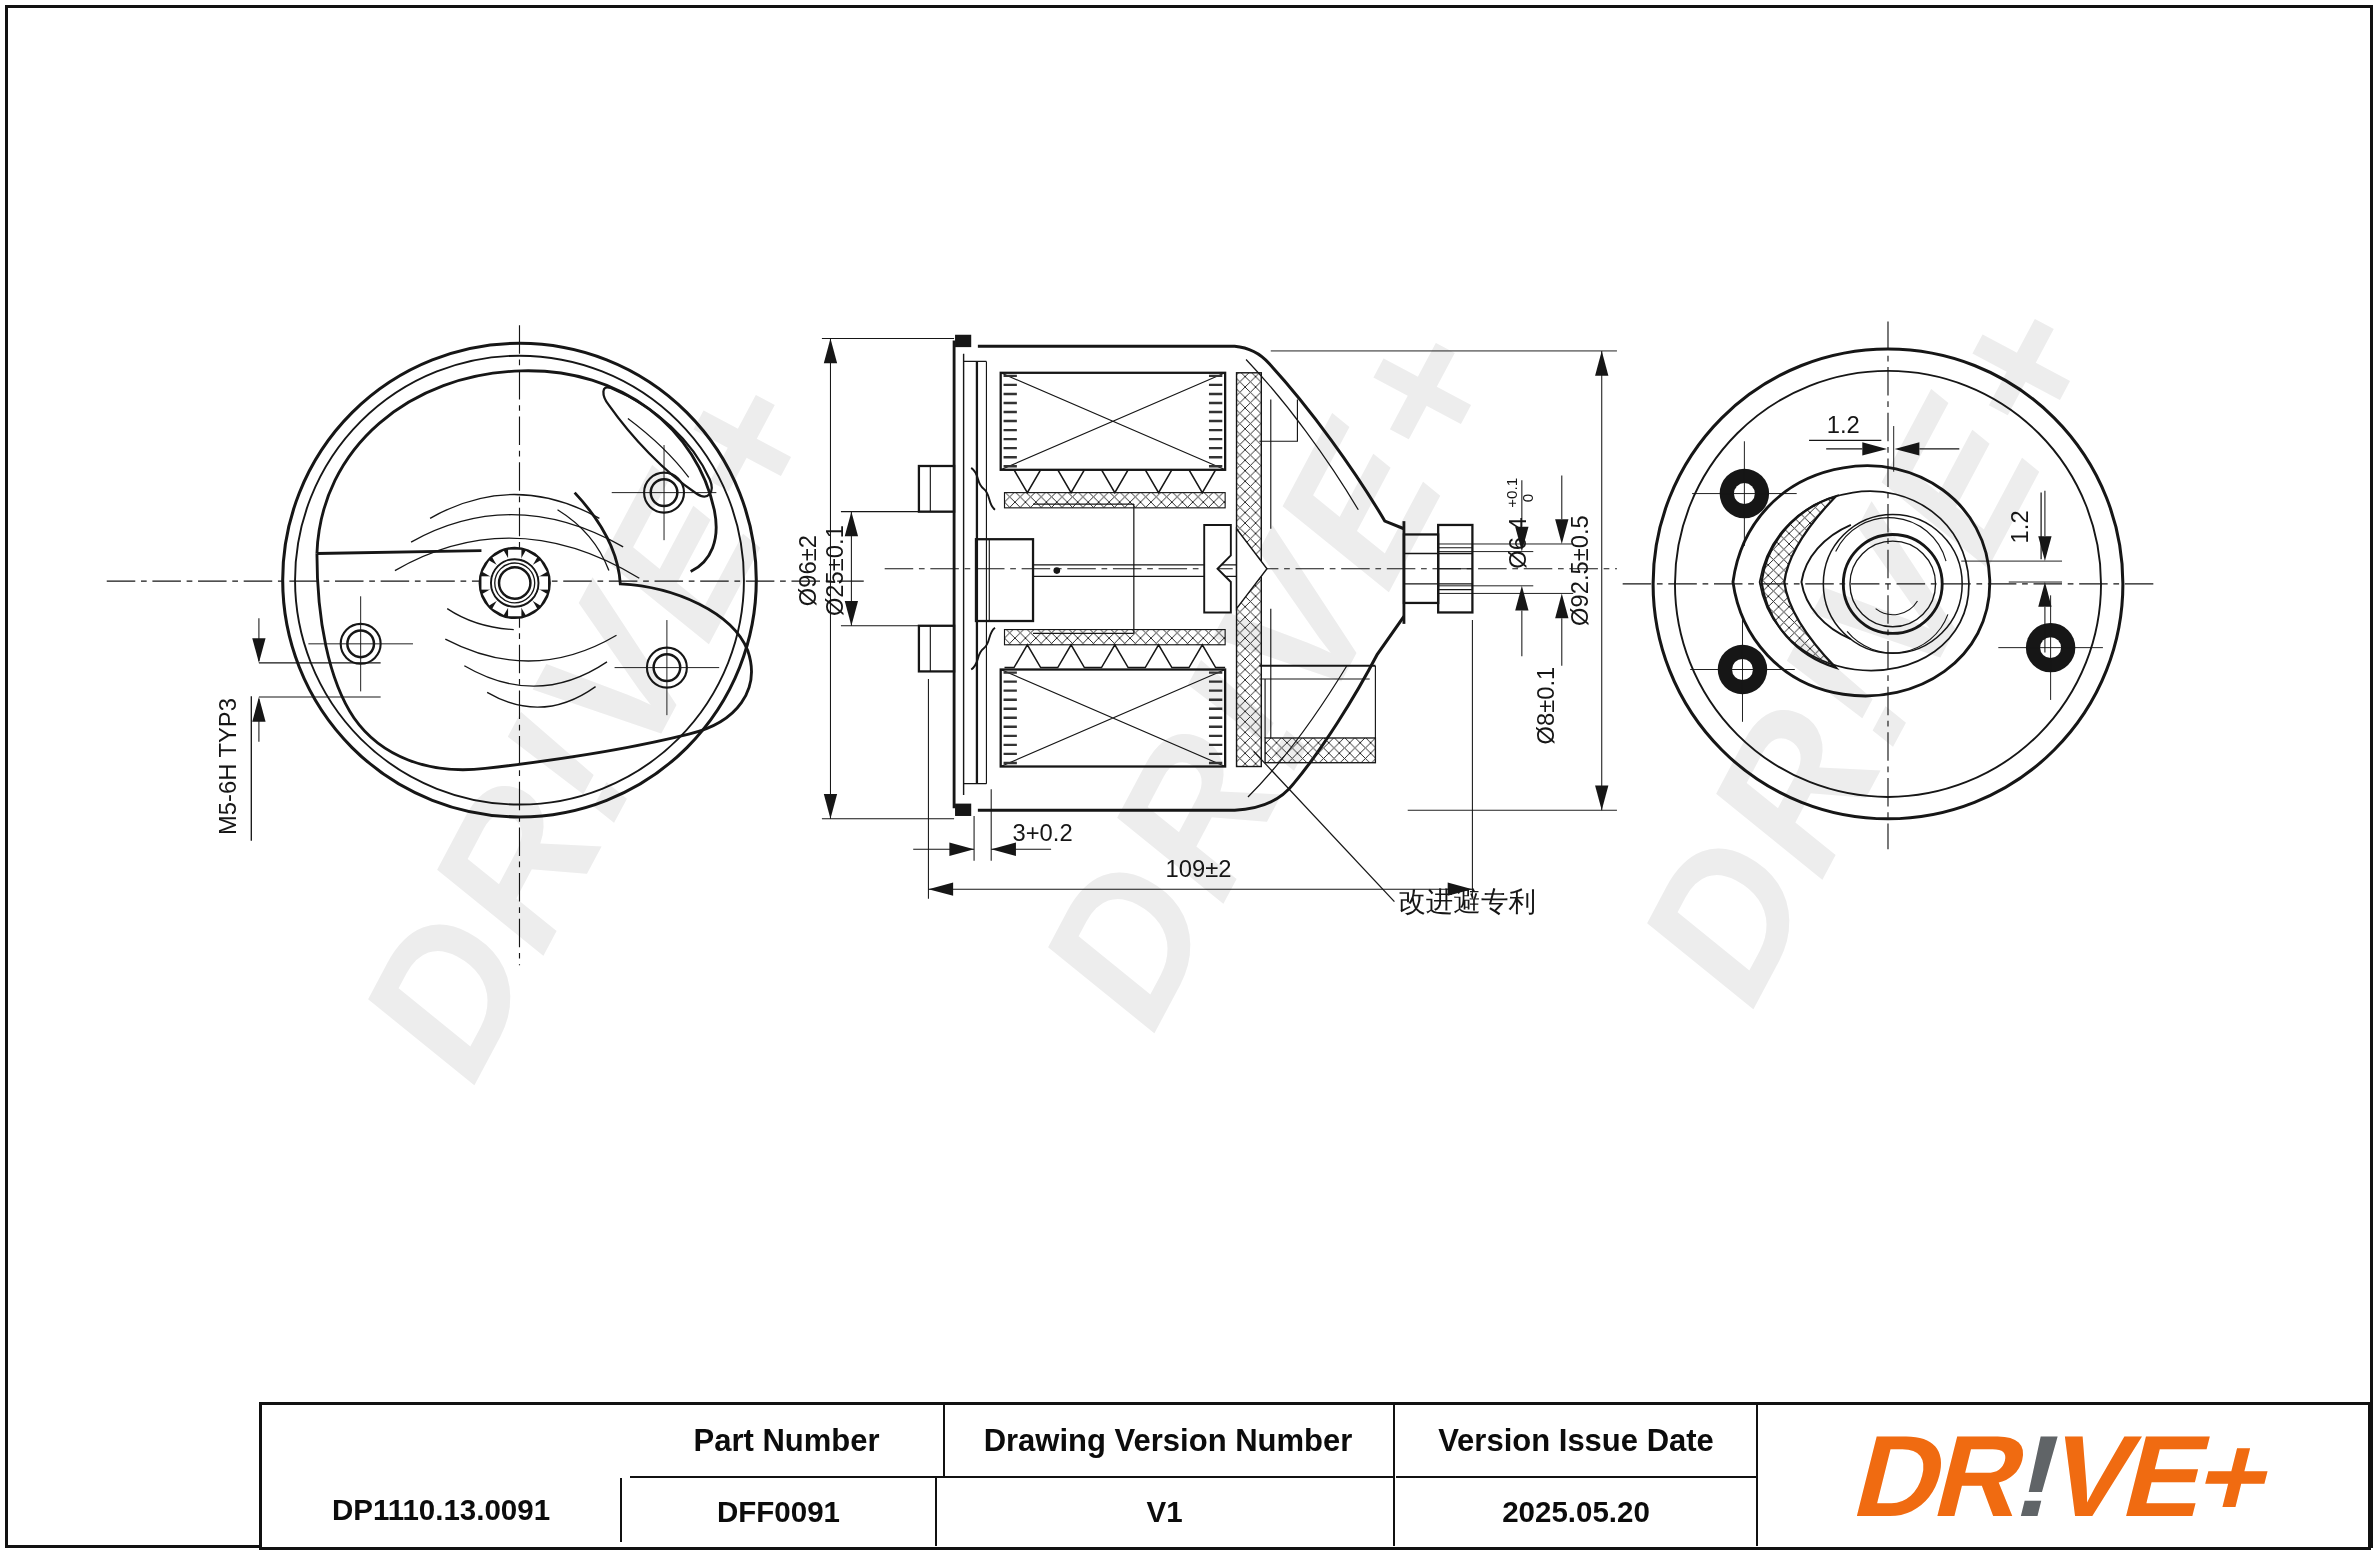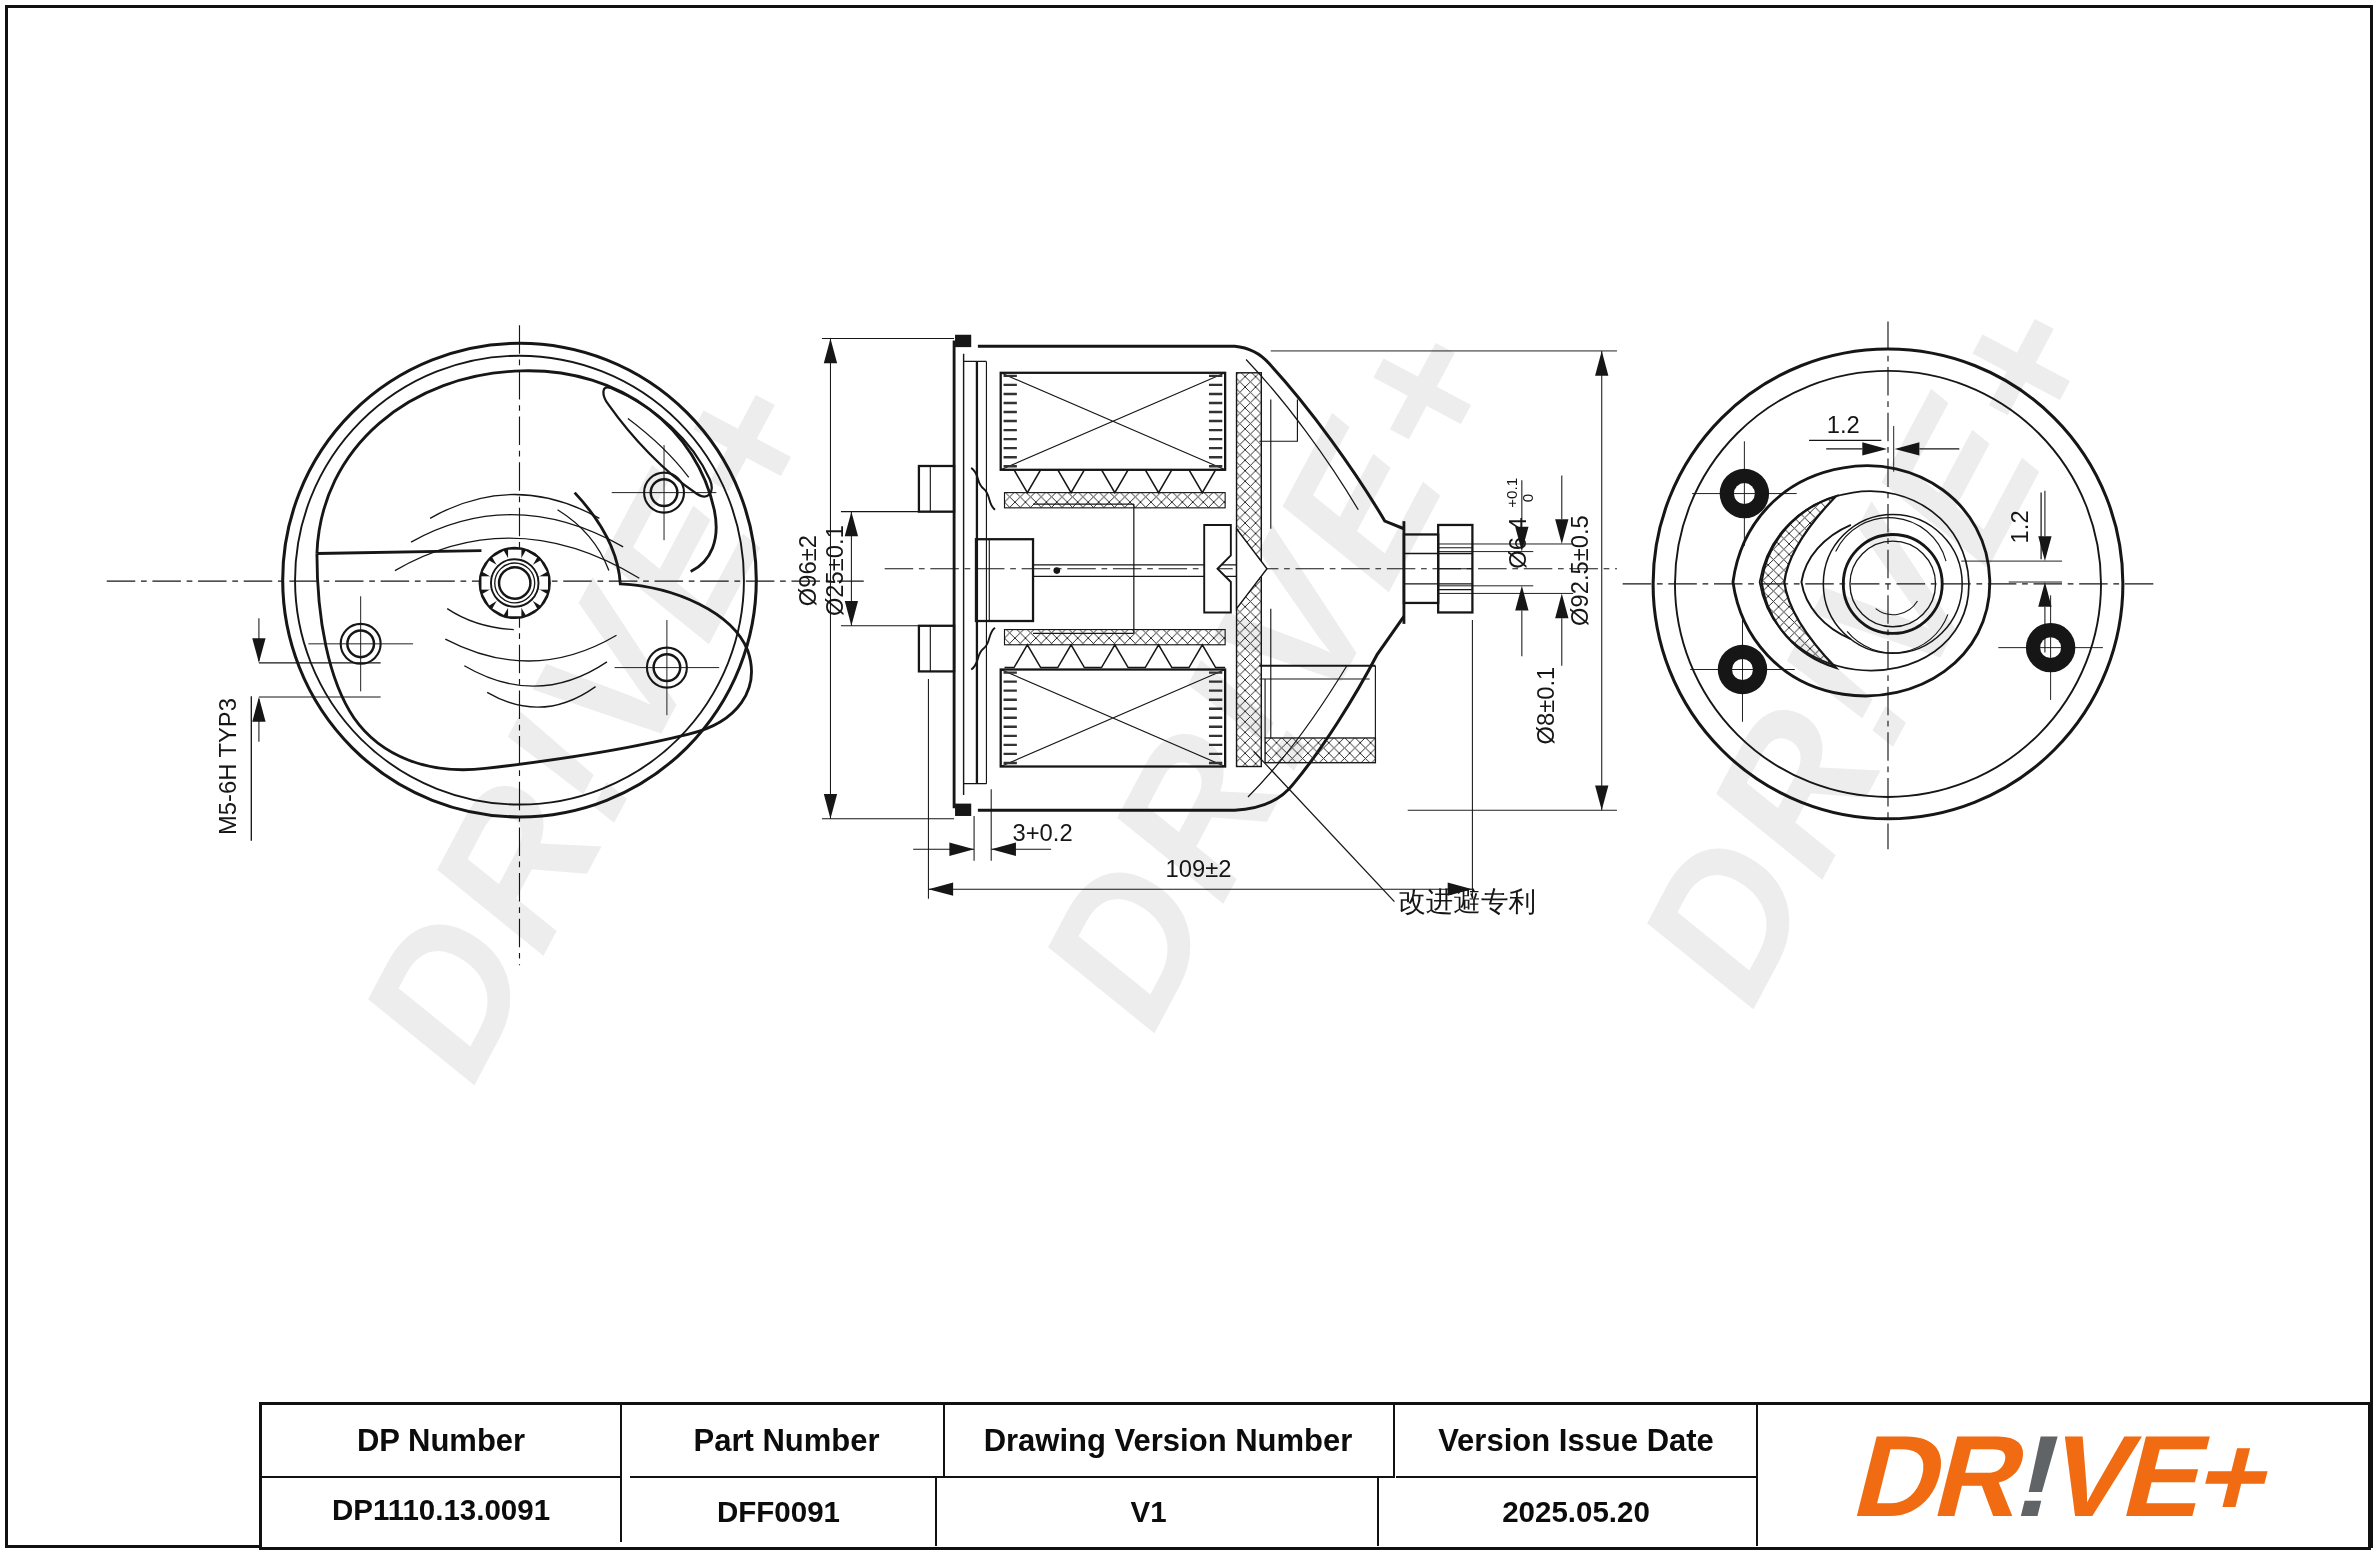--- a/index.html
+++ b/index.html
@@ -288,28 +288,27 @@
         <path class="ln" d="M2150,516 V 564 M2150,638 V 686" stroke-width="1.1"></path>
         <polygon class="fillb" points="2150,590 2143,564 2157,564"></polygon>
         <polygon class="fillb" points="2150,612 2143,638 2157,638"></polygon>
         <path class="ln" d="M2146,518 V 588" stroke-width="1.3"></path>
         <text class="dim" x="2132" y="554" text-anchor="middle" transform="rotate(-90 2132 554)">1.2</text>
       </g>
     </g>
   </svg>
 
   <div class="tblock">
-    <div class="cell hd" style="left:0;top:0;width:360px;height:73px;">DP Number</div>
     <div class="cell hd" style="left:368px;top:0;width:315px;height:73px;">Part Number</div>
     <div class="cell hd" style="left:674px;top:0;width:459px;height:73px;padding-left:7px;">Drawing Version Number</div>
     <div class="cell hd" style="left:1134px;top:0;width:362px;height:73px;">Version Issue Date</div>
 
     <div class="cell vl" style="left:0;top:73px;width:360px;height:64px;">DP1110.13.0091</div>
     <div class="cell vl" style="left:360px;top:73px;width:315px;height:68px;">DFF0091</div>
-    <div class="cell vl" style="left:658px;top:73px;width:459px;height:68px;">V1</div>
+    <div class="cell vl" style="left:674px;top:73px;width:459px;height:68px;">V1</div>
     <div class="cell vl" style="left:1134px;top:73px;width:362px;height:68px;">2025.05.20</div>
 
     <div class="logo-cell" style="left:1496px;top:0;width:609px;height:141px;">
       <div class="logo">
         <span class="o">DR</span><span class="g">!</span><span class="o">VE+</span>
       </div>
     </div>
   </div>
 
   <div class="page-border"></div>

